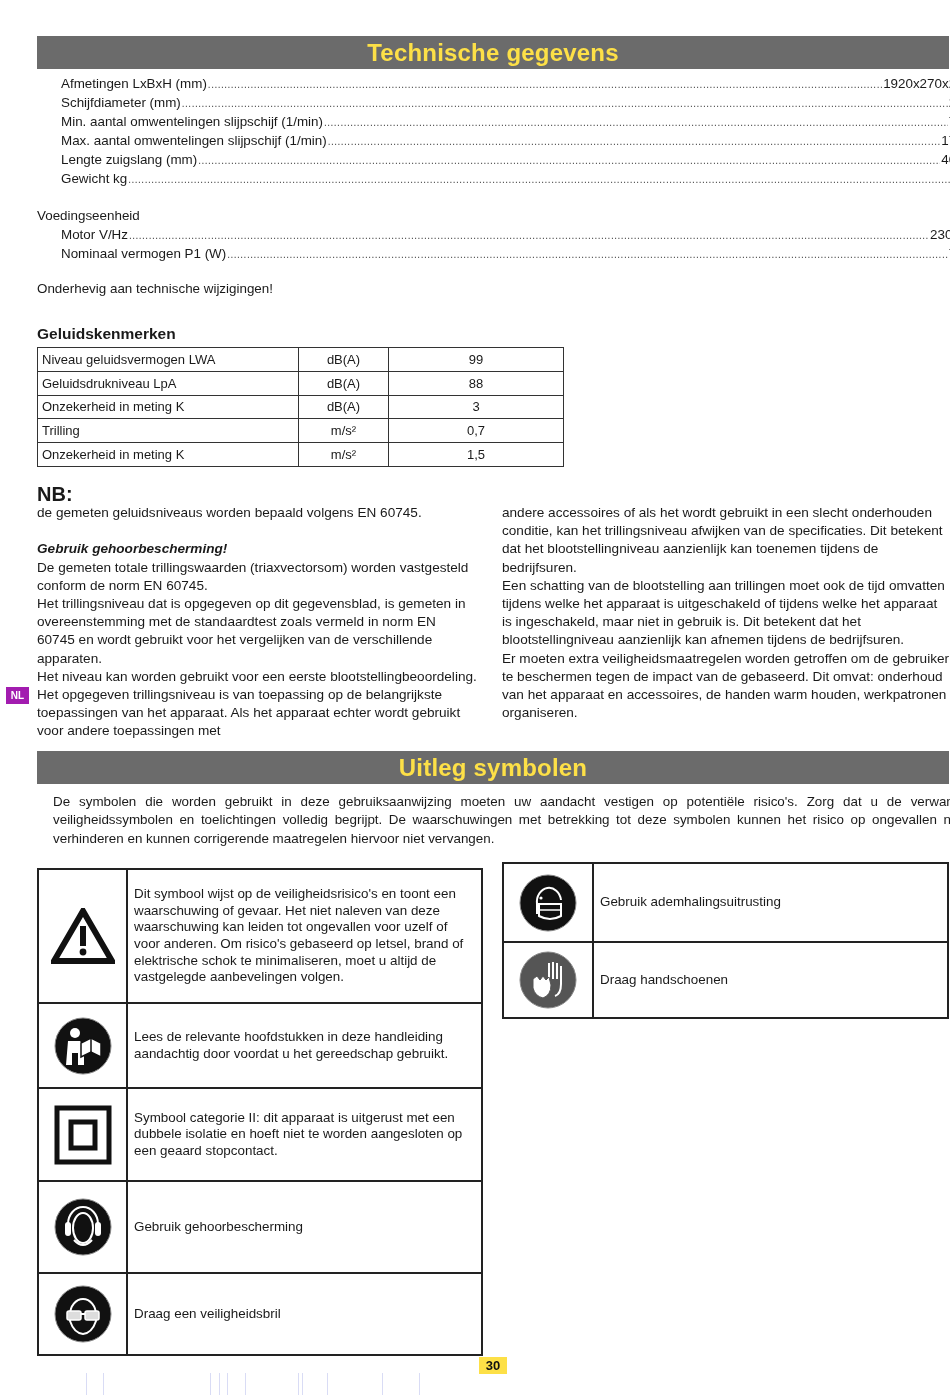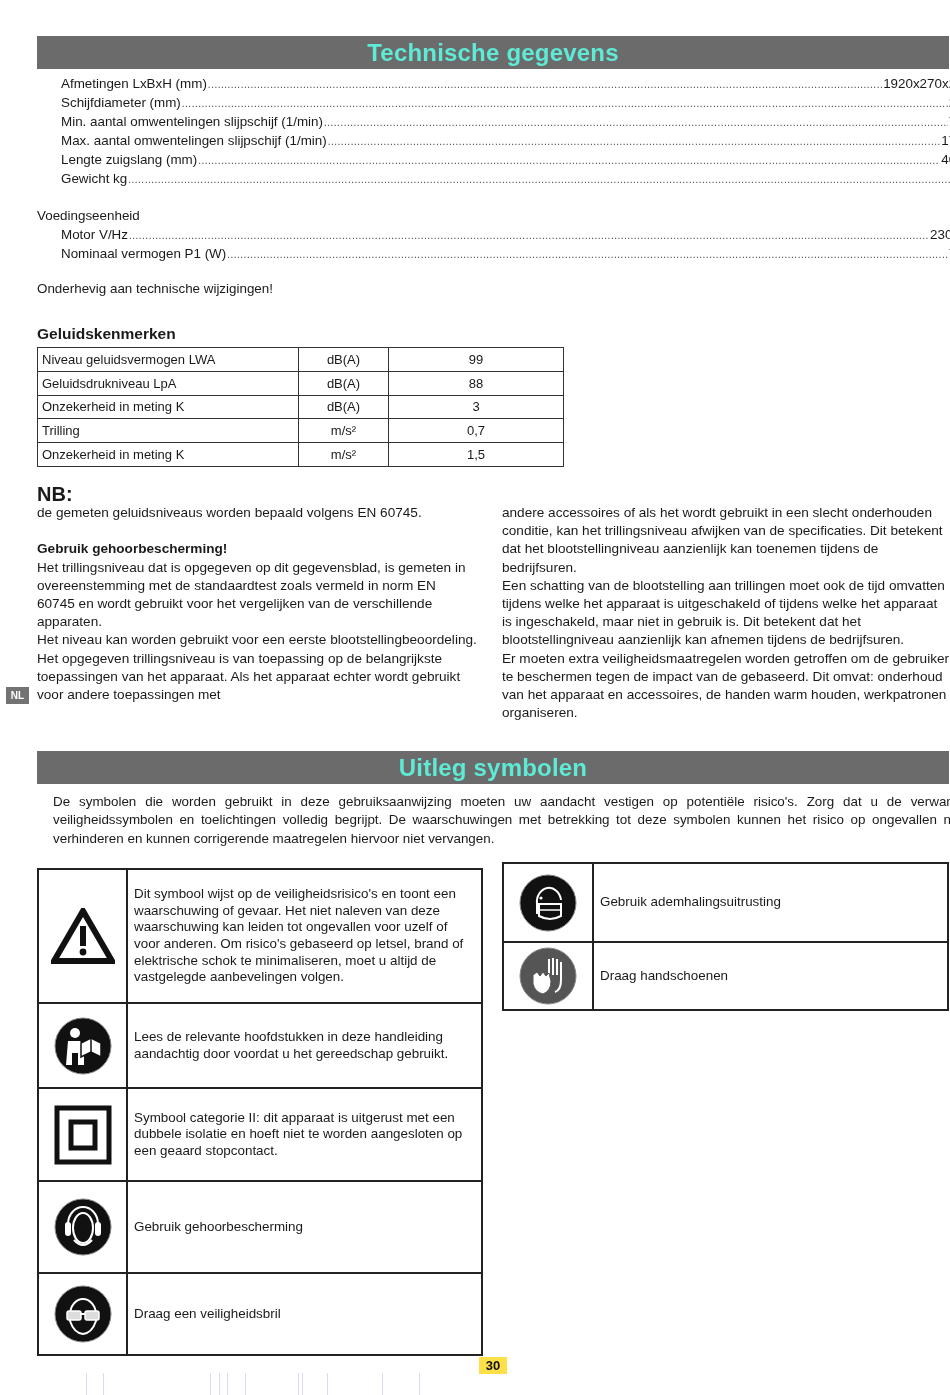--- a/index.html
+++ b/index.html
@@ -1,21 +1,21 @@
 <!DOCTYPE html>
 <html><head>
 <meta charset="utf-8">
 <style>
   * { box-sizing: border-box; margin: 0; padding: 0; }
   html, body { width: 950px; height: 1395px; background: #ffffff; overflow: hidden; }
   body { position: relative; font-family: "Liberation Sans", sans-serif; color: #1a1a1a; font-size: 13.4px; }
 
   .banner {
     position: absolute; left: 37px; width: 912px; height: 33px;
-    background: #6b6b6b; color: #5eead4;
+    background: #6b6b6b; color: #fde047;
     font-family: "Liberation Sans", sans-serif; font-weight: bold;
     font-size: 24px; text-align: center; line-height: 33px;
     letter-spacing: 0.2px;
   }
   #banner-tech { top: 36px; }
   #banner-sym { top: 751px; }
 
   .spec-list { position: absolute; left: 37px; width: 910px; margin-left: 24px; }
   .spec-row { display: flex; align-items: baseline; height: 19px; line-height: 19px; font-size: 13.4px; }
   .spec-row .lbl { white-space: nowrap; }
@@ -33,23 +33,23 @@
   #noise-table td.c1 { width: 261px; }
   #noise-table td.c2 { width: 90px; text-align: center; }
   #noise-table td.c3 { text-align: center; }
 
   #nb-title { position: absolute; left: 37px; top: 482px; font-size: 20px; font-weight: bold; line-height: 24px; }
   .col-text { position: absolute; font-size: 13.6px; line-height: 18.2px; }
   #col-left { left: 37px; top: 504px; width: 440px; }
   #col-right { left: 502px; top: 504px; width: 448px; }
   .col-text p { margin: 0; }
   .col-text .gap { height: 18.2px; }
-  .col-text b { font-weight: bold; }
-
-  #lang-tag { position: absolute; left: 6px; top: 687px; width: 23px; height: 17px; background: #737373; color: #fff; font-size: 10px; font-weight: bold; text-align: center; line-height: 17px; }
+  .col-text b { font-weight: bold; font-style: italic; }
+
+  #lang-tag { position: absolute; left: 6px; top: 687px; width: 23px; height: 17px; background: #a21caf; color: #fff; font-size: 10px; font-weight: bold; text-align: center; line-height: 17px; }
 
   #intro { position: absolute; left: 37px; top: 793px; width: 912px; font-size: 13.4px; line-height: 18.4px; text-align: justify; margin-left: 16px; }
 
   .sym-table { position: absolute; border-collapse: collapse; border: 2px solid #222; }
   .sym-table td { border: 2px solid #222; vertical-align: middle; }
   .sym-table td.ic { text-align: center; }
   .sym-table td.tx { padding: 0 6px; font-size: 13.4px; line-height: 16.6px; }
   #sym-left { left: 37px; top: 868px; width: 446px; }
   #sym-left td.ic { width: 89px; }
   #sym-right { left: 502px; top: 862px; width: 447px; padding-left: 15px; }
@@ -141,20 +141,21 @@
         <td class="c3">1,5</td>
       </tr>
 </tbody>
   </table>
 
 <div id="nb-title">NB:</div>
 <div id="col-left" class="col-text">
   <p>de gemeten geluidsniveaus worden bepaald volgens EN 60745.</p>
   <div class="gap"></div>
   <p><b>Gebruik gehoorbescherming!</b></p>
+  <p>De gemeten totale trillingswaarden (triaxvectorsom) worden vastgesteld conform de norm EN 60745.</p>
   <p>Het trillingsniveau dat is opgegeven op dit gegevensblad, is gemeten in overeenstemming met de standaardtest zoals vermeld in norm EN 60745 en wordt gebruikt voor het vergelijken van de verschillende apparaten.</p>
   <p>Het niveau kan worden gebruikt voor een eerste blootstellingbeoordeling. Het opgegeven trillingsniveau is van toepassing op de belangrijkste toepassingen van het apparaat. Als het apparaat echter wordt gebruikt voor andere toepassingen met</p>
 </div>
 <div id="col-right" class="col-text">
   <p>andere accessoires of als het wordt gebruikt in een slecht onderhouden conditie, kan het trillingsniveau afwijken van de specificaties.  Dit betekent dat het blootstellingniveau aanzienlijk kan toenemen tijdens de bedrijfsuren.</p>
   <p>Een schatting van de blootstelling aan trillingen moet ook de tijd omvatten tijdens welke het apparaat is uitgeschakeld of tijdens welke het apparaat is ingeschakeld, maar niet in gebruik is. Dit betekent dat het blootstellingniveau aanzienlijk kan afnemen tijdens de bedrijfsuren.</p>
   <p>Er moeten extra veiligheidsmaatregelen worden getroffen om de gebruiker te beschermen tegen de impact van de gebaseerd. Dit omvat: onderhoud van het apparaat en accessoires, de handen warm houden, werkpatronen organiseren.</p>
 </div>
 
 <div id="lang-tag">NL</div>
@@ -230,21 +231,21 @@
       <svg width="58" height="58" viewBox="0 0 58 58">
             <circle cx="29" cy="29" r="28" fill="#111" stroke="#888" stroke-width="1"></circle>
             <path d="M18 40 v-10 a12 14 0 0 1 24 -4" fill="none" stroke="#fff" stroke-width="2"></path>
             <path d="M20 30 h22 v12 q-11 6 -22 0 z" fill="none" stroke="#fff" stroke-width="2"></path>
             <line x1="20" y1="36" x2="42" y2="36" stroke="#fff" stroke-width="1.5"></line>
             <circle cx="22" cy="24" r="1.6" fill="#fff"></circle>
           </svg>
     </td>
     <td class="tx">Gebruik ademhalingsuitrusting</td>
   </tr>
-  <tr style="height:68px">
+  <tr style="height:76px">
     <td class="ic">
       <svg width="58" height="58" viewBox="0 0 58 58">
             <circle cx="29" cy="29" r="28" fill="#555" stroke="#888" stroke-width="1"></circle>
             <path d="M30 12 v16 M34 11 v17 M38 12 v16 M42 15 v18 q0 10 -6 12" fill="none" stroke="#fff" stroke-width="2"></path>
             <path d="M14 28 l4 -3 l3 4 l3 -4 l3 4 l3 -3 l2 8 q0 10 -8 13 q-8 -2 -10 -10 z" fill="#fff" stroke="#555" stroke-width="1"></path>
           </svg>
     </td>
     <td class="tx">Draag handschoenen</td>
   </tr>
 </tbody>

